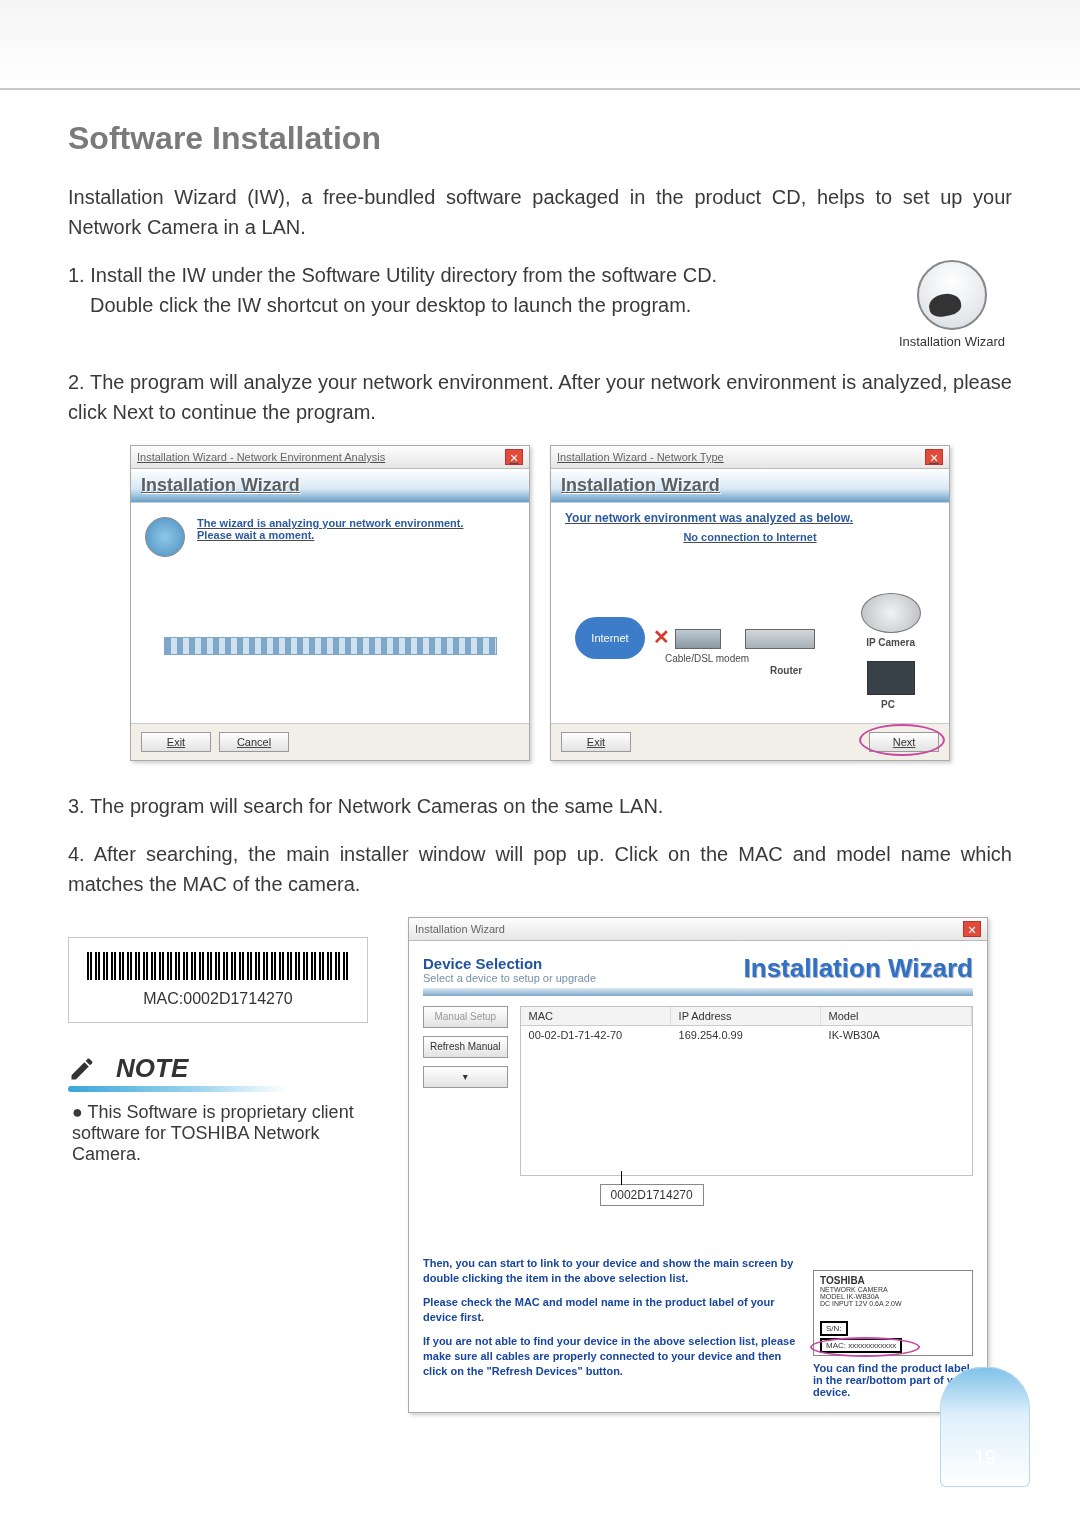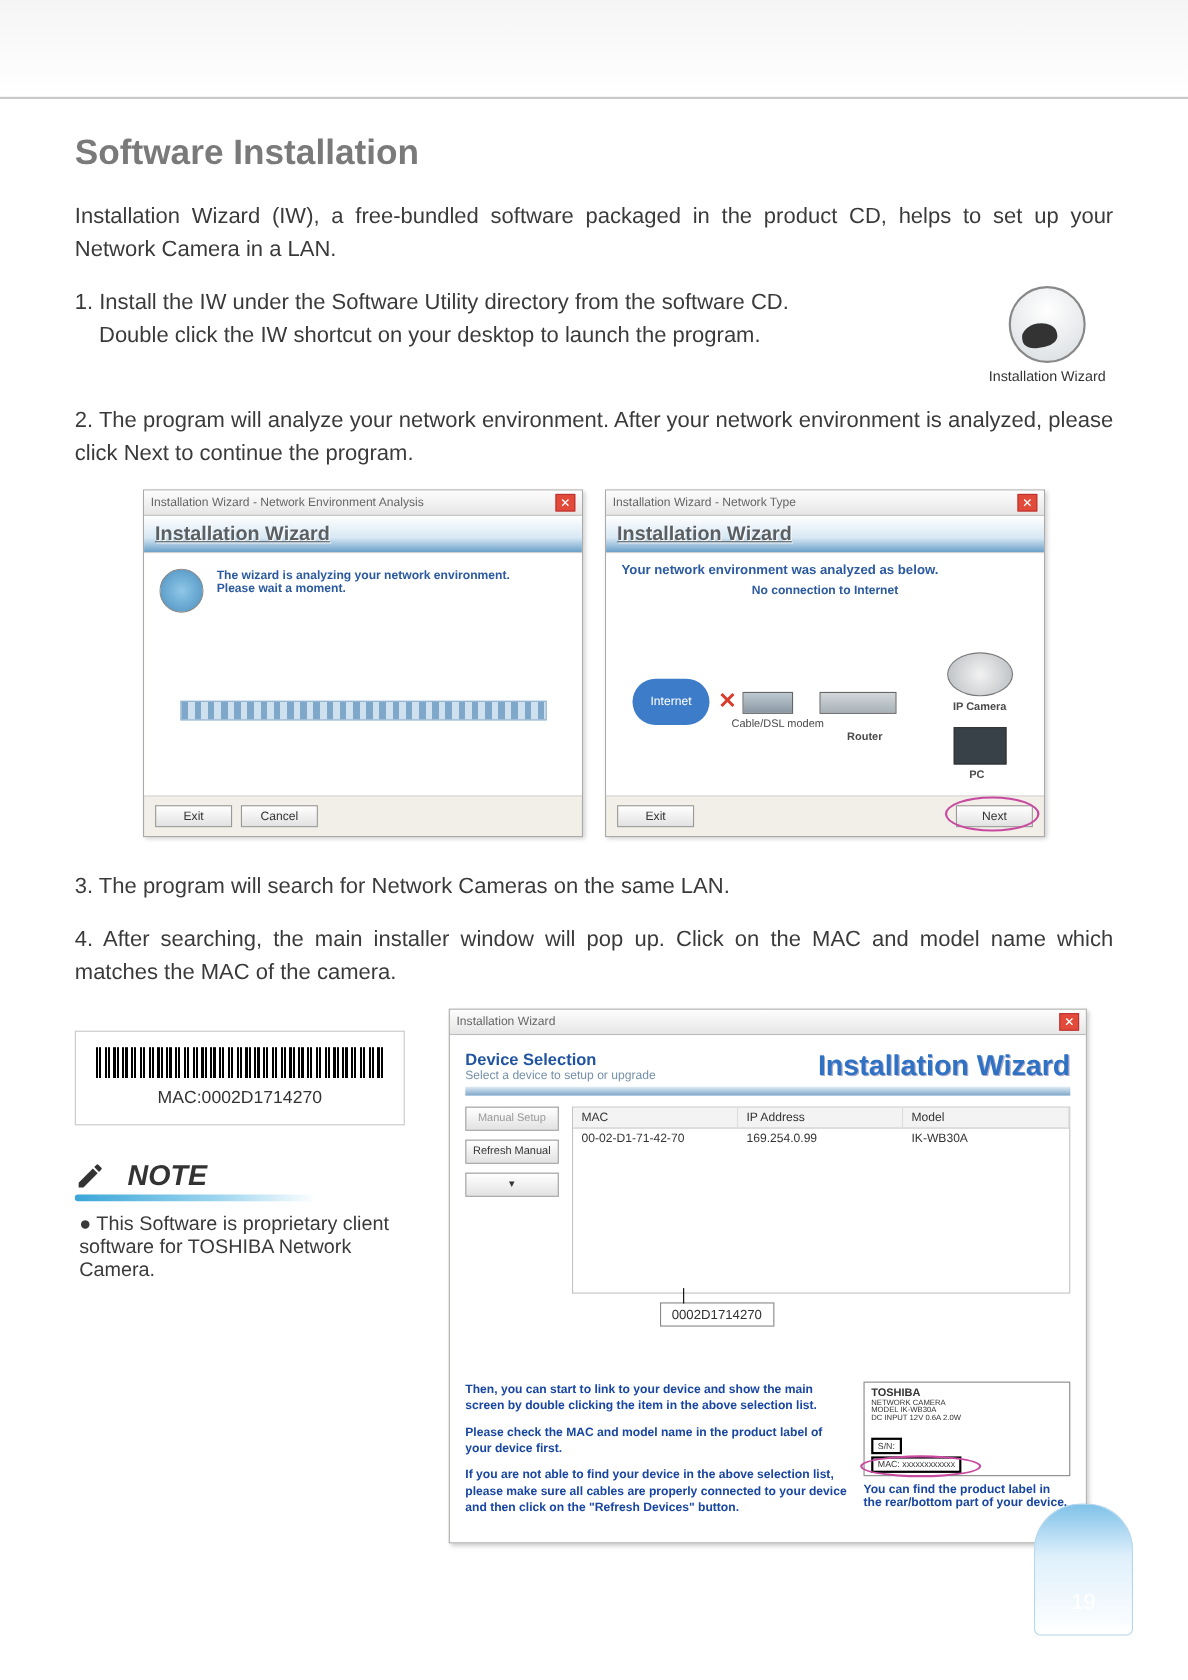--- a/index.html
+++ b/index.html
@@ -67,20 +67,21 @@
     background: #333;
     border-radius: 50% 50% 40% 40%;
     transform: rotate(-10deg);
   }
   .iw-icon-label { font-size: 13px; color: #333; }
   .two-shots {
     display: flex;
     gap: 20px;
     justify-content: center;
     margin: 10px 0 30px;
+    text-decoration: underline;
   }
   .shot {
     width: 400px;
     background: #f2efe8;
     border: 1px solid #aaa;
     box-shadow: 2px 2px 4px rgba(0,0,0,.2);
     font-size: 11px;
     position: relative;
   }
   .titlebar {
@@ -233,21 +234,21 @@
     border:1px solid #888; padding:3px 10px; display:inline-block;
     font-size:12px; color:#333;
   }
   .callout::before {
     content:""; position:absolute; left:20px; top:-14px;
     width:1px; height:14px; background:#000;
   }
   .bottom-info { display:flex; gap:14px; margin-top:50px; }
   .bi-left { flex:1; font-size:11px; color:#1846a0; font-weight:bold; line-height:1.4;}
   .bi-left p { margin-bottom:8px; }
-  .bi-right { width:188px; }
+  .bi-right { width:160px;margin-top:14px; }
   .label-card {
     border:1px solid #888; height:86px; padding:4px 6px;
     font-size:7px; color:#333; position:relative; background:#fff;
   }
   .label-card .brand{font-size:10px;font-weight:bold;}
   .label-card .snbox{border:2px solid #000; padding:1px 4px; font-size:8px; margin-top:14px; display:inline-block;}
   .label-card .macbox{border:2px solid #000; padding:1px 4px; font-size:8px; display:inline-block; margin-top:2px;}
   .mac-ellipse{
     position:absolute; left:-4px; bottom:-2px; width:110px; height:20px;
     border:2px solid #c74aa0; border-radius:50%;

